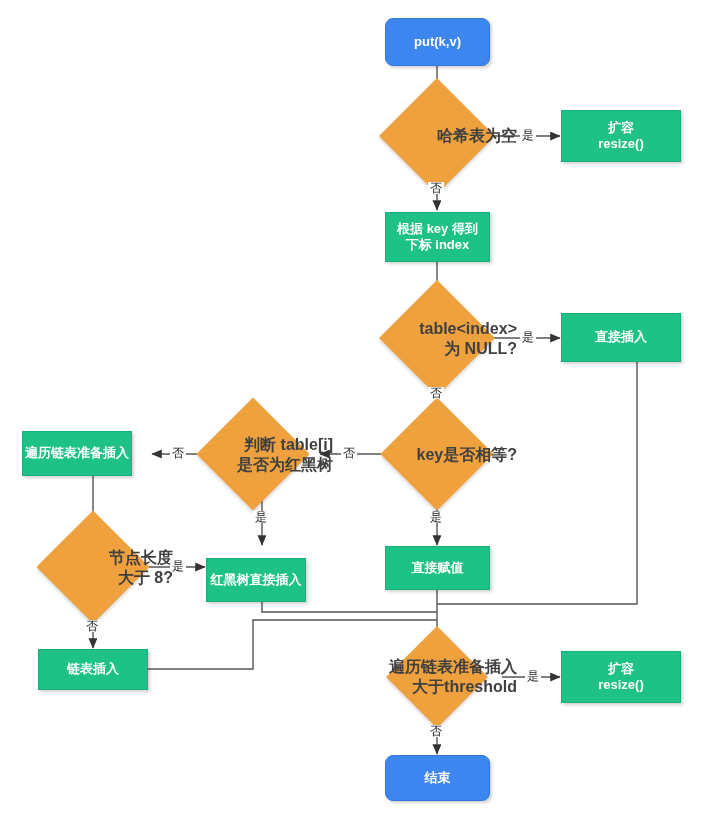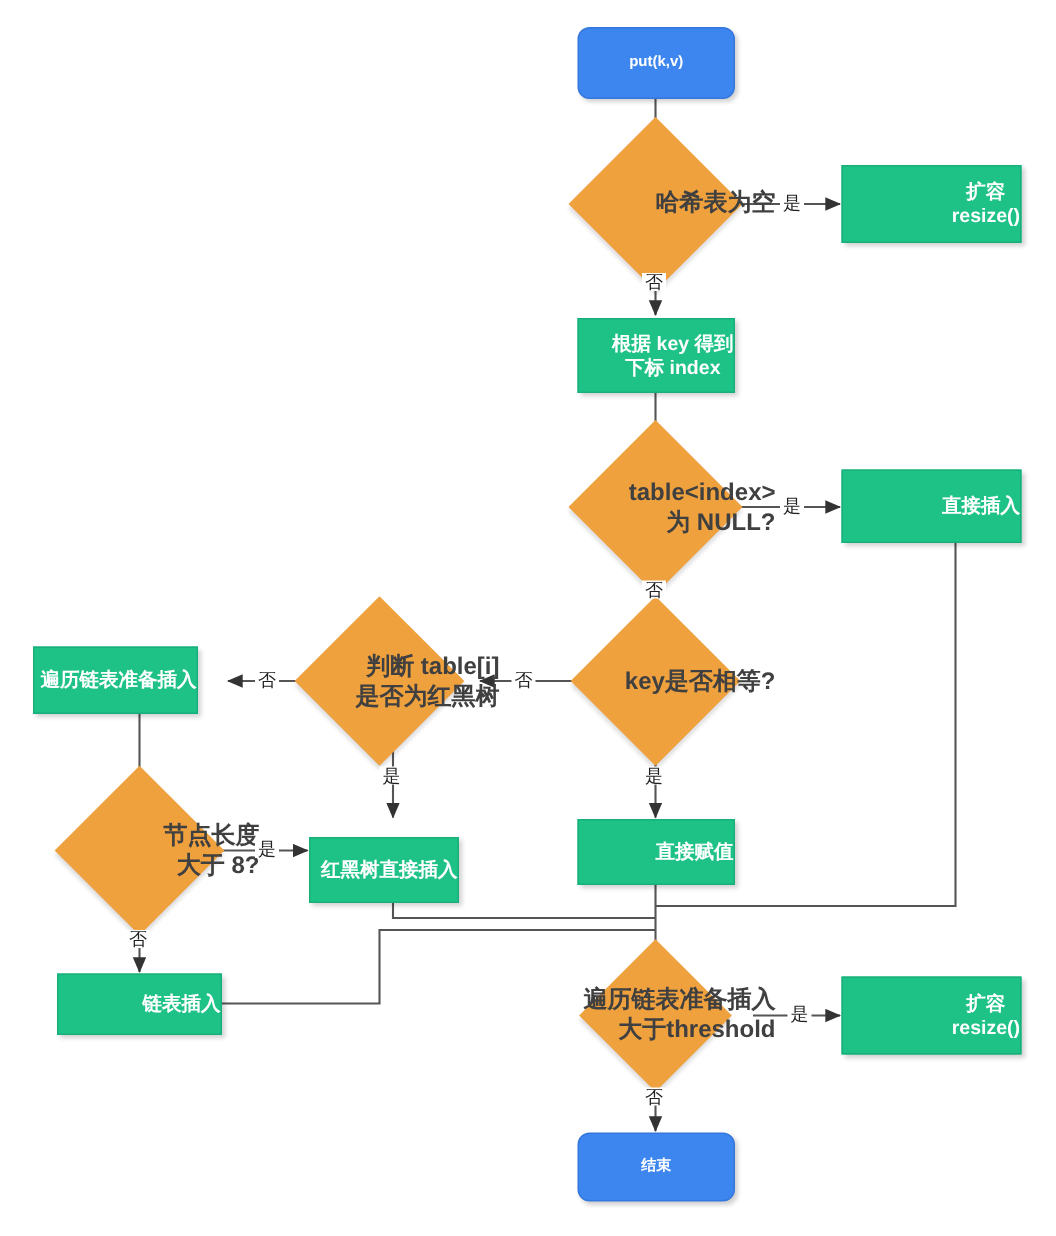--- a/index.html
+++ b/index.html
@@ -19,28 +19,27 @@
     font-weight:bold;
     line-height:1.25;
     box-sizing:border-box;
     white-space:pre-line;
   }
   .proc{
     background:#1ec287;
     border:1px solid #17b07a;
     box-shadow:2px 2px 3px rgba(0,0,0,0.18);
     font-size:13px;
-    justify-content:flex-end;
   }
   .term{
     background:#3d85ef;
     border:1px solid #3478dd;
     border-radius:8px;
     box-shadow:2px 2px 3px rgba(0,0,0,0.18);
-    font-size:10px;
+    font-size:13px;
   }
   .dec-wrap{position:absolute;}
   .dec-shape{
     position:absolute;left:0;top:0;width:100%;height:100%;
     background:#efa13e;
     transform:rotate(45deg);
     transform-origin:center center;
     box-shadow:2px 2px 3px rgba(0,0,0,0.14);
   }
   .dec-label{

